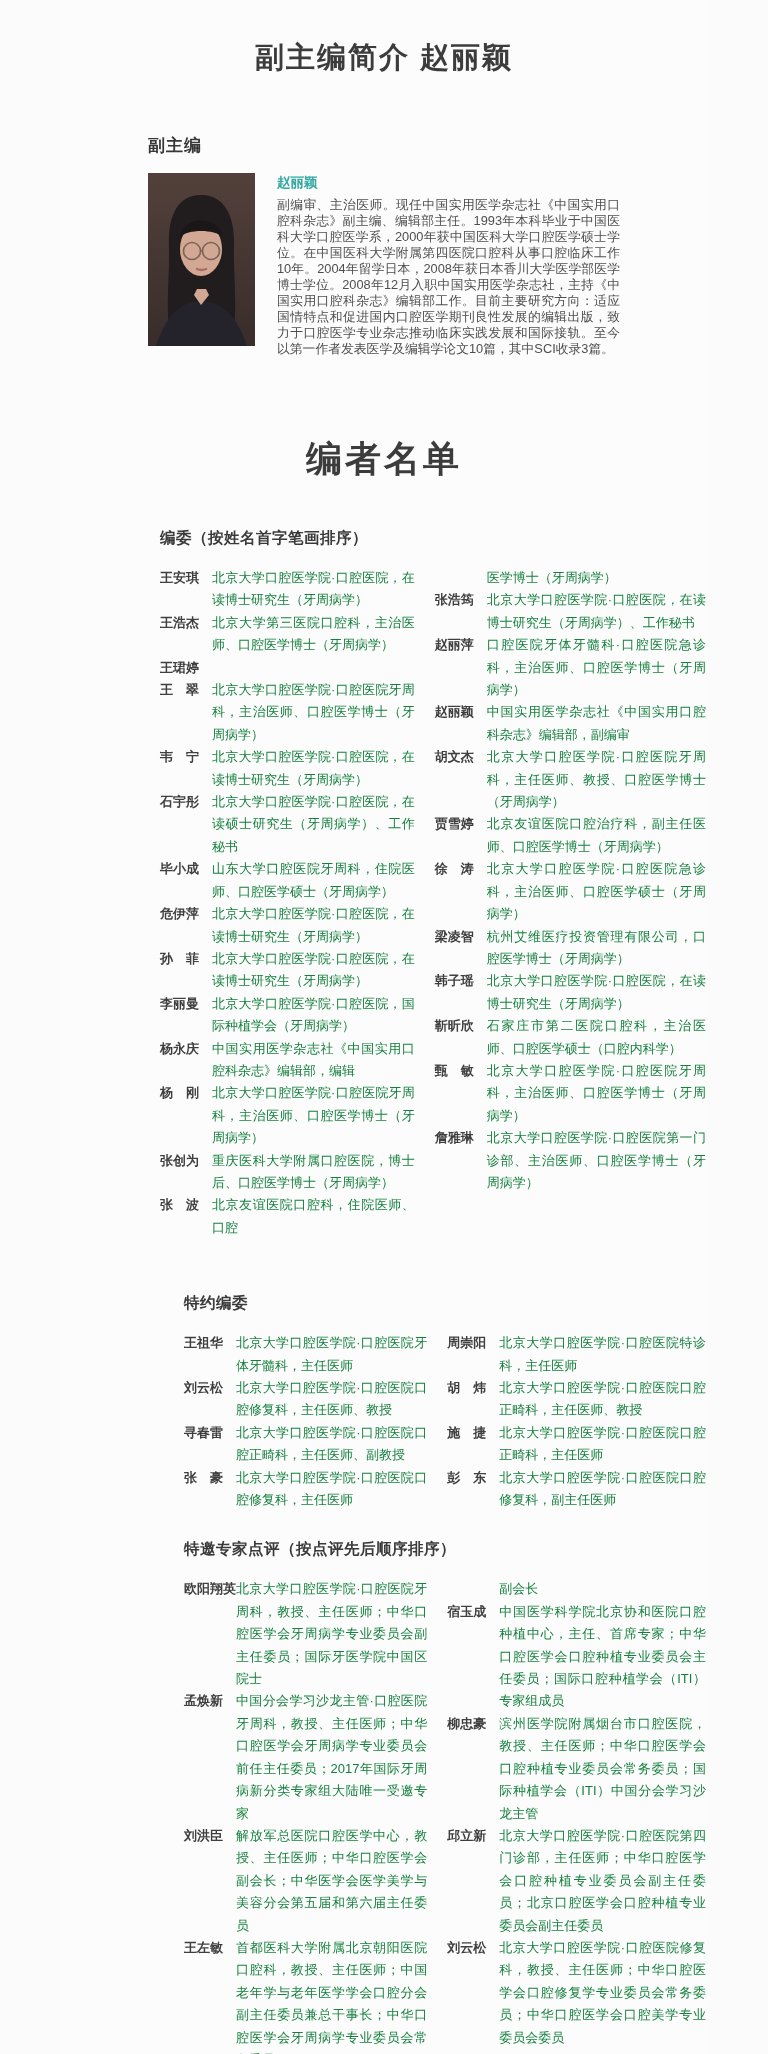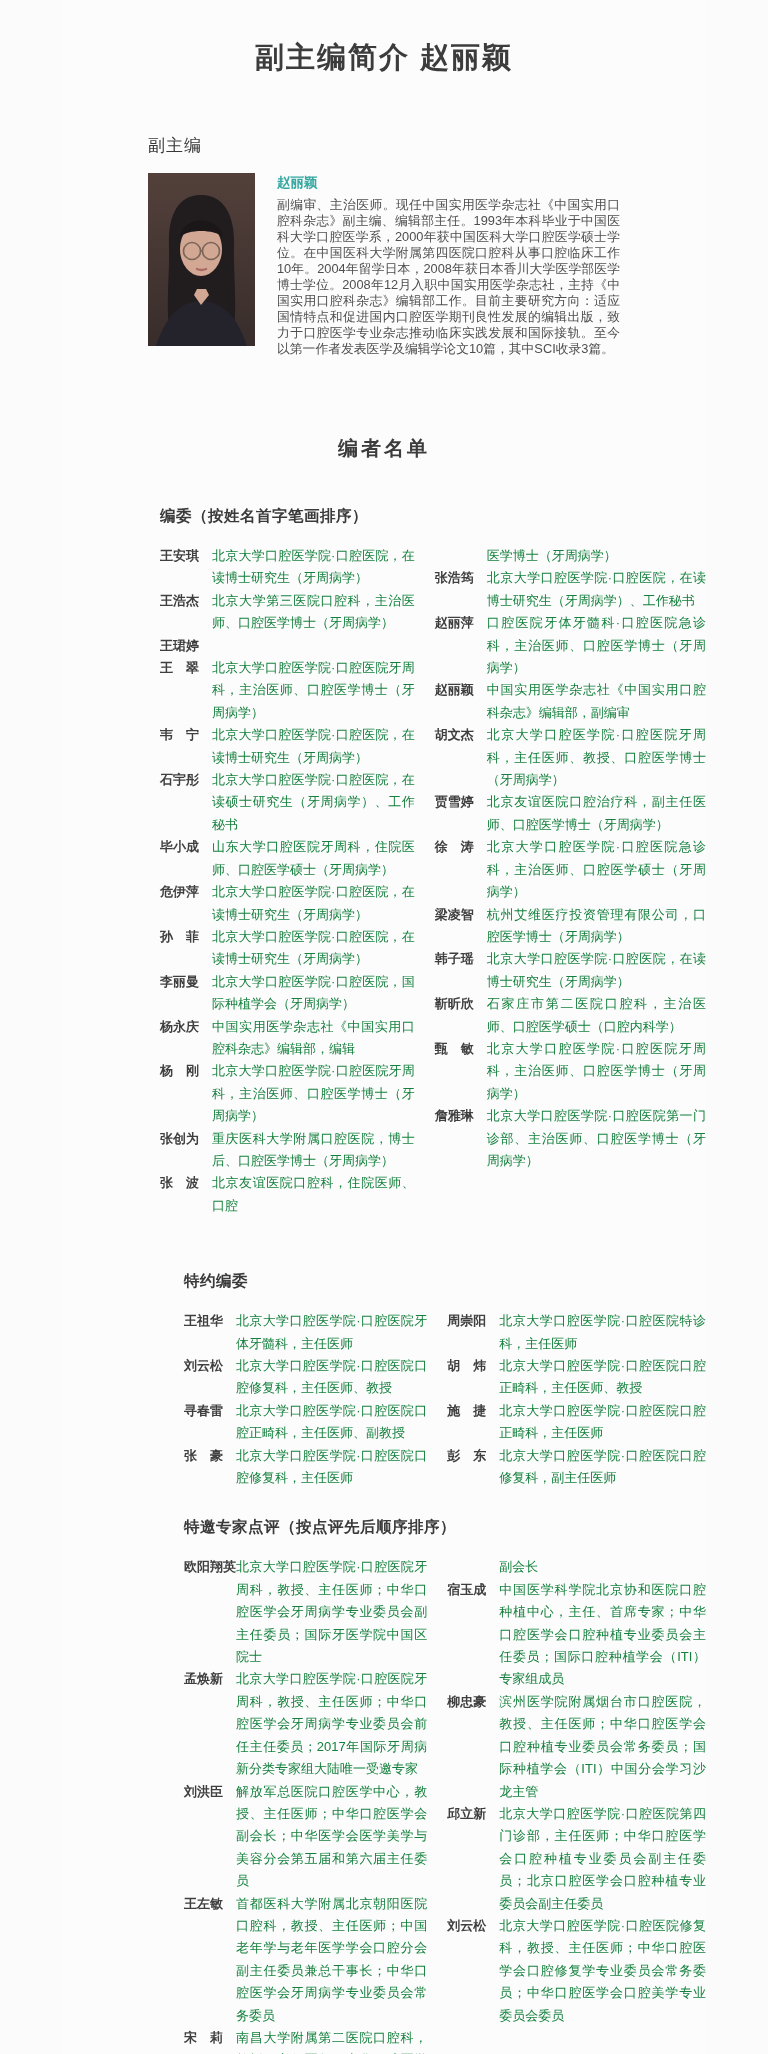--- a/index.html
+++ b/index.html
@@ -6,30 +6,30 @@
   body{font-family:"Liberation Sans","DejaVu Sans",sans-serif;color:#4a4a4a;
        -webkit-font-smoothing:antialiased;}
   .page{position:relative;width:644px;height:2054px;margin:0 auto;background:#fcfcfc;overflow:hidden;}
 
   
   .doc-title{margin:38px 0 0 0;text-align:center;font-size:29px;font-weight:600;
              color:#3c3c3c;letter-spacing:2px;}
 
   
   .profile{padding:0 86px;}
-  .profile h2{margin:56px 0 0 0;font-size:17px;font-weight:400;color:#383838;letter-spacing:1px;}
+  .profile h2{margin:56px 0 0 0;font-size:17px;font-weight:700;color:#383838;letter-spacing:1px;}
   .profile-row{display:flex;margin-top:16px;}
   .portrait{flex:0 0 107px;width:107px;height:173px;background:#473734;overflow:hidden;}
   .portrait svg{display:block;width:107px;height:173px;}
   .bio{margin-left:22px;width:448px;}
   .bio .bio-name{font-size:13.5px;font-weight:700;color:#35a8a2;line-height:20px;}
   .bio p{margin:4px 0 0 0;font-size:12.8px;line-height:16px;text-align:justify;color:#4e4e4e;}
 
   
-  .roster-title{margin:78px 0 0 0;text-align:center;font-size:20px;font-weight:600;
+  .roster-title{margin:78px 0 0 0;text-align:center;font-size:36px;font-weight:600;
                 color:#3c3c3c;letter-spacing:3px;}
   .roster{padding:0 0 0 98px;}
   .rsec h3{font-size:15.5px;font-weight:700;color:#3a3a3a;margin:0;letter-spacing:.5px;}
   .rsec .cols{display:flex;gap:20px;margin-top:18px;}
   .rsec .col{width:282px;}
   .rsec .col.right{width:300px;}
   .rsec.indent{padding-left:24px;}
   .entry{display:flex;font-size:13px;line-height:22.4px;}
   .entry .nm{flex:0 0 52px;width:52px;font-weight:700;color:#3f3f3f;white-space:pre;}
   .entry .ds{flex:1;text-align:justify;color:#15803d;}
@@ -272,21 +272,21 @@
       <div class="cols">
         <div class="col">
 
             <div class="entry">
               <span class="nm">欧阳翔英</span>
               <span class="ds">北京大学口腔医学院·口腔医院牙周科，教授、主任医师；中华口腔医学会牙周病学专业委员会副主任委员；国际牙医学院中国区院士</span>
             </div>
 
             <div class="entry">
               <span class="nm">孟焕新</span>
-              <span class="ds">北京大学口腔医学院·口腔医院牙周科，教授、主任医师；中华口腔医学会牙周病学专业委员会前任主任委员；2017年国际牙周病新分类专家组大陆唯一受邀专家</span>
+              <span class="ds">中国分会学习沙龙主管·口腔医院牙周科，教授、主任医师；中华口腔医学会牙周病学专业委员会前任主任委员；2017年国际牙周病新分类专家组大陆唯一受邀专家</span>
             </div>
 
             <div class="entry">
               <span class="nm">刘洪臣</span>
               <span class="ds">解放军总医院口腔医学中心，教授、主任医师；中华口腔医学会副会长；中华医学会医学美学与美容分会第五届和第六届主任委员</span>
             </div>
 
             <div class="entry">
               <span class="nm">王左敏</span>
               <span class="ds">首都医科大学附属北京朝阳医院口腔科，教授、主任医师；中国老年学与老年医学学会口腔分会副主任委员兼总干事长；中华口腔医学会牙周病学专业委员会常务委员</span>

